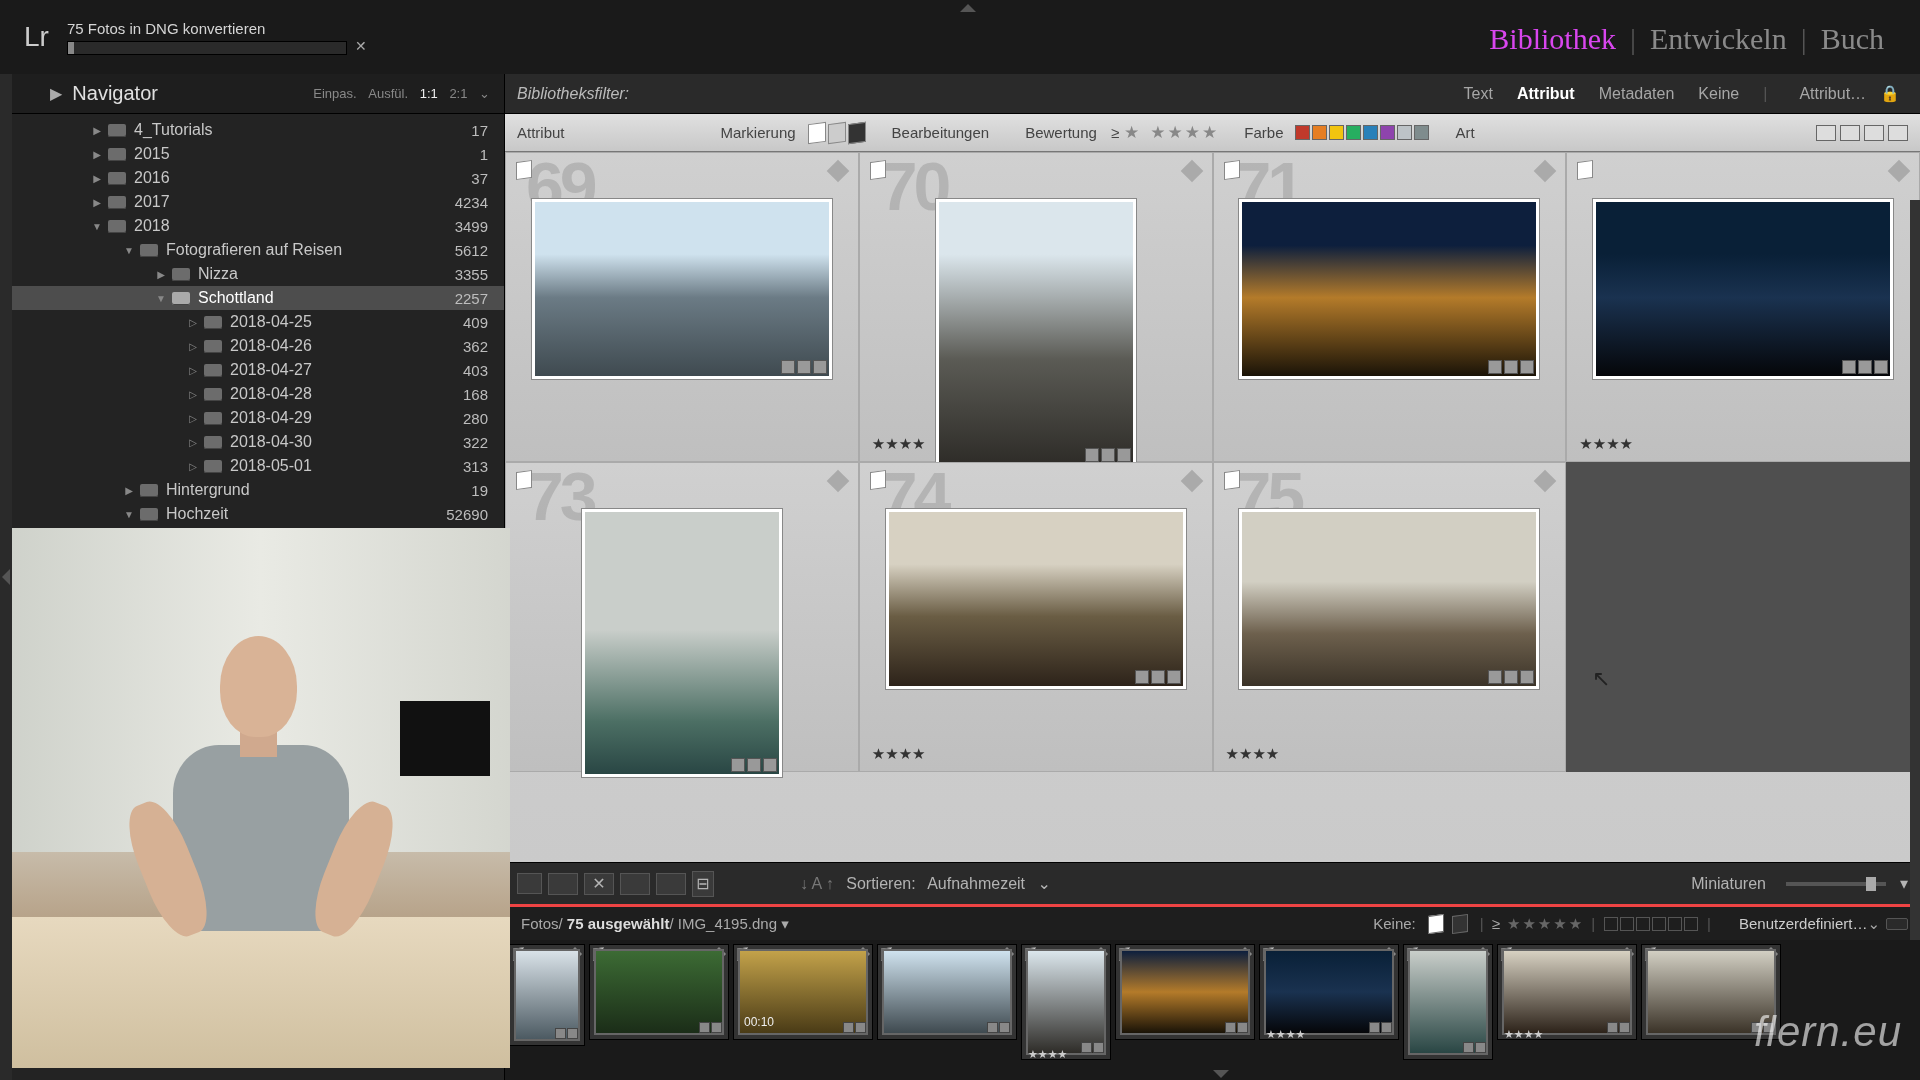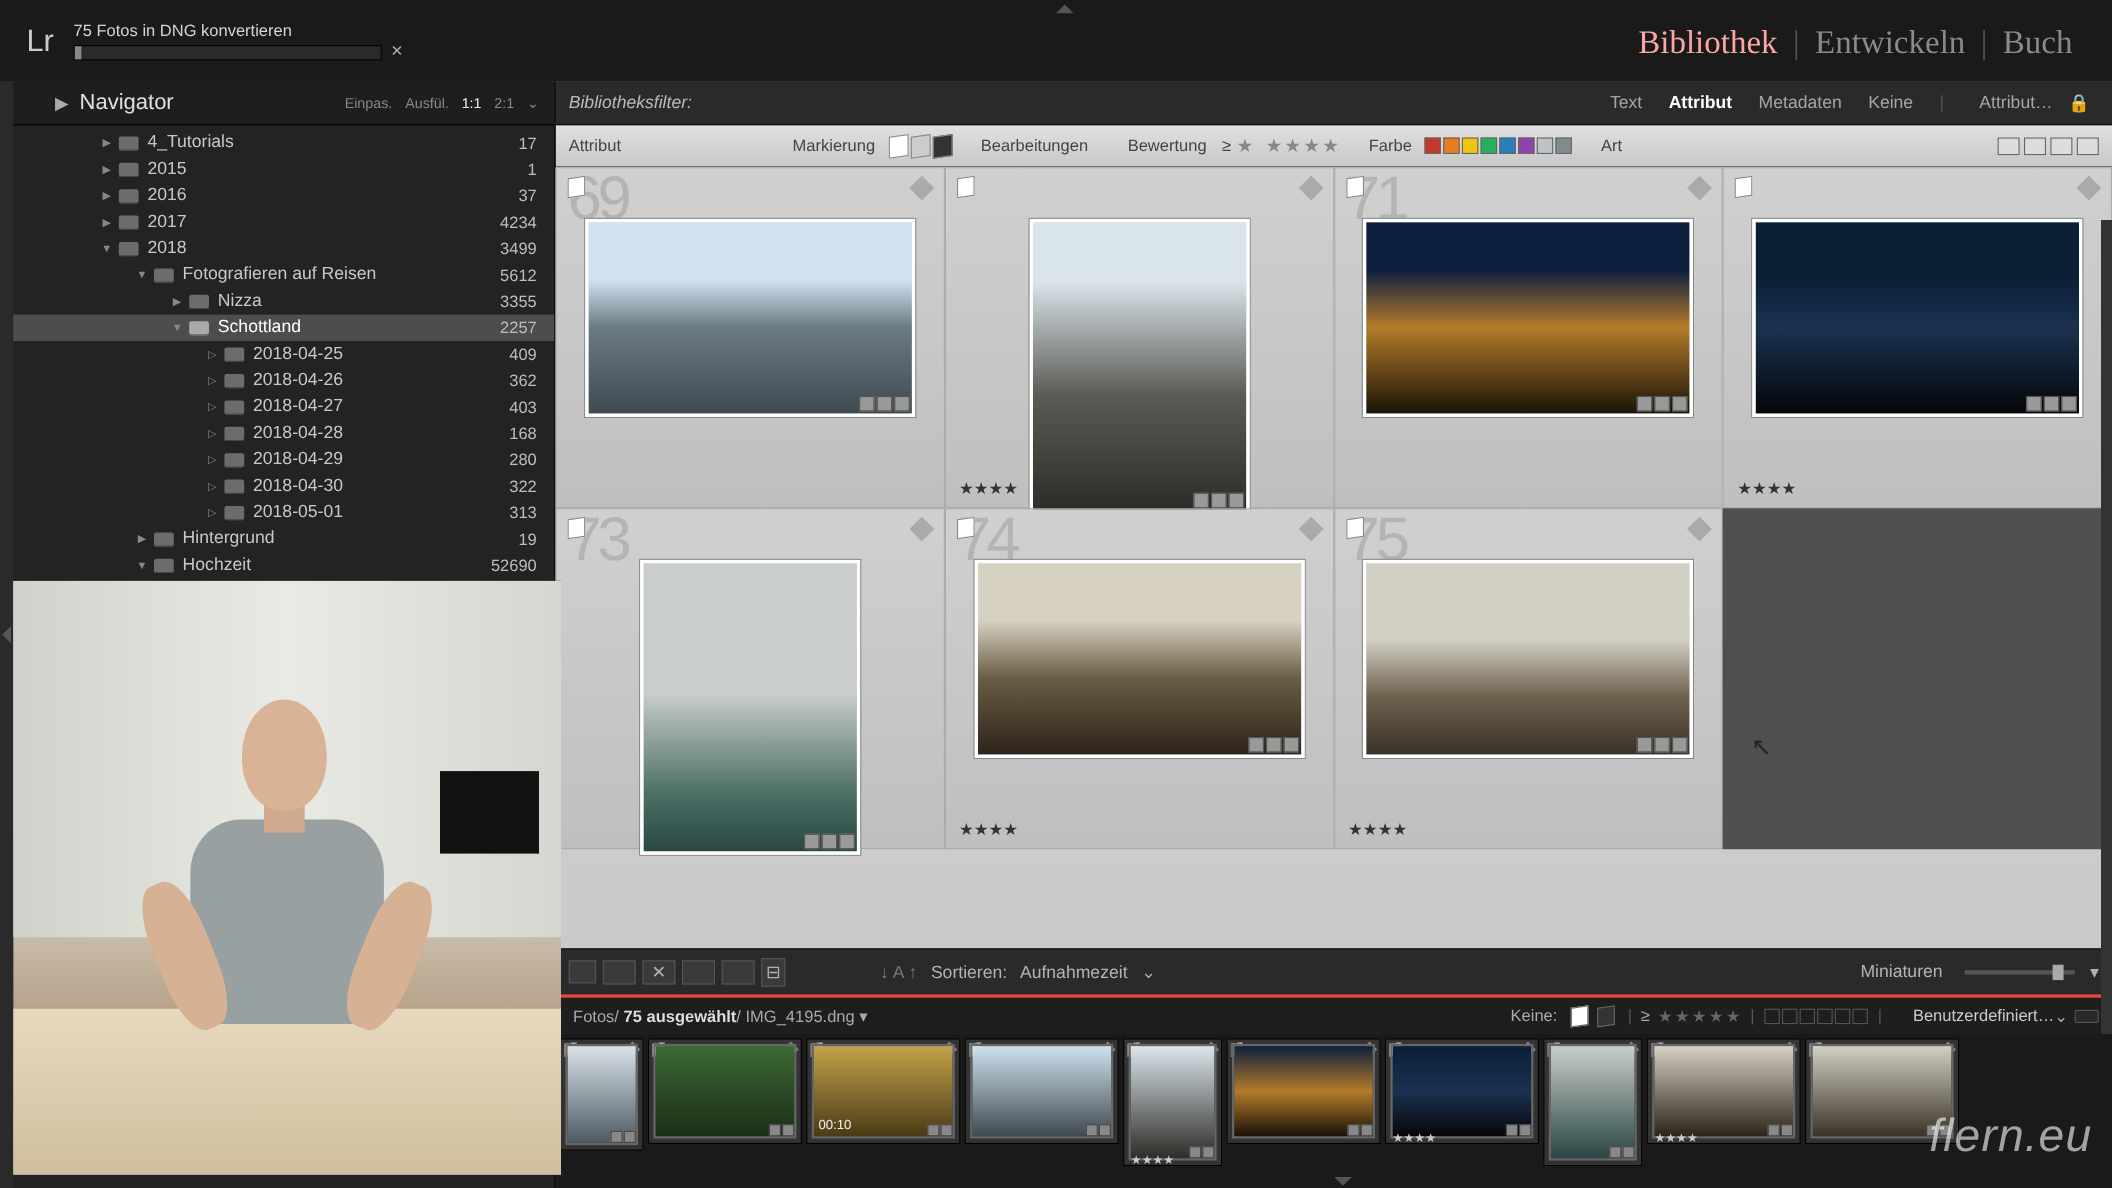--- a/index.html
+++ b/index.html
@@ -9,21 +9,21 @@
   
   .topbar { height: 74px; background: #1a1a1a; display: flex; align-items: center; padding: 0 24px; position: relative; }
   .topbar .lr-logo { font-size: 28px; font-weight: 400; color: #ccc; margin-right: 18px; }
   .topbar .import-box { display: flex; flex-direction: column; align-items: flex-start; }
   .topbar .import-title { font-size: 15px; color: #d5d5d5; margin-bottom: 4px; }
   .topbar .import-progress { width: 280px; height: 14px; background: #2a2a2a; border: 1px solid #000; position: relative; }
   .topbar .import-bar { height: 100%; width: 6px; background: #888; }
   .topbar .import-close { position: absolute; right: 4px; top: 38px; left: 355px; width:14px; font-size: 14px; color:#aaa; cursor:pointer; }
   .topbar .module-switcher { position: absolute; right: 22px; top: 22px; display: flex; align-items: center; }
   .topbar .module-switcher span { font-size: 30px; font-family: Georgia, serif; padding: 0 14px; color: #8a8a8a; cursor: pointer; }
-  .topbar .module-switcher span.active { color: #fca5a5; }
+  .topbar .module-switcher span.active { color: #d946ef; }
   .topbar .module-switcher .sep { color: #555; padding: 0; }
   .topbar .tri-up { position:absolute; left:50%; top:4px; width:0;height:0;border-left:8px solid transparent;border-right:8px solid transparent;border-bottom:8px solid #555;}
 
   
   .mainrow { flex: 1; display: flex; min-height: 0; background: #3a3a3a; position: relative; }
 
   
   .left-panel { width: 505px; background: #232323; border-right: 1px solid #000; display: flex; flex-direction: column; position: relative; }
   .nav-header { height: 40px; background: #1e1e1e; border-bottom: 1px solid #000; display: flex; align-items: center; padding: 0 10px 0 50px; color: #e0e0e0; }
   .nav-header .tri { margin-right: 10px; color: #aaa; }
@@ -58,21 +58,21 @@
   .attrbar .flag { width: 18px; height: 20px; background: #fff; border:1px solid #888; transform: skewY(-8deg); margin-left: 2px; }
   .attrbar .star-row { display: flex; }
   .attrbar .star-row .star { font-size: 17px; color: #888; margin: 0 1px; }
   .attrbar .chips { display: flex; }
   .attrbar .chips .chip { width: 15px; height: 15px; margin: 0 1px; border:1px solid #666; }
   .attrbar .modebtns { margin-left: auto; display: flex; }
   .attrbar .modebtns div { width: 20px; height: 16px; border:1px solid #666; margin-left: 4px; background:#ddd; }
 
   .grid { flex: 1; background: linear-gradient(#d6d6d6,#cacaca); display: grid; grid-template-columns: repeat(4,1fr); grid-auto-rows: 310px; position: relative; overflow: hidden; }
   .cell { border: 1px solid #aaa; background: linear-gradient(#d0d0d0,#bfbfbf); position: relative; padding: 46px 8px 16px 8px; }
-  .cell .idx { position: absolute; top: -6px; left: 10px; font-size: 56px; font-weight: 400; color: rgba(120,120,120,0.3); letter-spacing: -4px; }
+  .cell .idx { position: absolute; top: -6px; left: 20px; font-size: 68px; font-weight: 700; color: rgba(120,120,120,0.3); letter-spacing: -4px; }
   .cell .flag { position:absolute; top:8px; left:10px; width:16px;height:18px;background:#fff;border:1px solid #888; transform:skewY(-8deg);}
   .cell .diamond { position:absolute; top:10px; right:12px; width:16px;height:16px;background:#aaa;transform:rotate(45deg);}
   .cell .thumb { margin: 0 auto; background: #222; border: 3px solid #fff; box-shadow: 0 0 0 1px #888; position: relative; }
   .cell .thumb .badges { position:absolute; right:2px; bottom:2px; display:flex; }
   .cell .thumb .badges div { width:14px;height:14px; background:#999; border:1px solid #555; margin-left:2px; }
   .cell .stars { position:absolute; left:12px; bottom:8px; font-size:15px; color:#333;}
   .cell.empty { background: #4f4f4f; border: none; }
   .scrollbar { position:absolute; top:126px; right:0; bottom:0; width:10px; background:#333; }
   .scrollbar .thumb-s { position:absolute; left:1px; right:1px; top:85%; height:60px; background:#777; border-radius:2px;}
 
@@ -343,20 +343,21 @@
     <div class="diamond"></div>
     <div class="thumb" style="width:300px;height:180px;background:linear-gradient(#cfe2ee 30%,#6b7b85 55%,#3f4a50 100%)">
       <div class="badges">
               <div></div>
               <div></div>
               <div></div>
             </div>
     </div>
     </div>
         <div class="cell">
+          <span class="idx">70</span>
     <div class="flag"></div>
     <div class="diamond"></div>
     <div class="thumb" style="width:200px;height:268px;background:linear-gradient(#dbe6ec 20%,#5b5b55 60%,#2e2c28 100%)">
       <div class="badges">
               <div></div>
               <div></div>
               <div></div>
             </div>
     </div>
     <span class="stars">★★★★</span>

